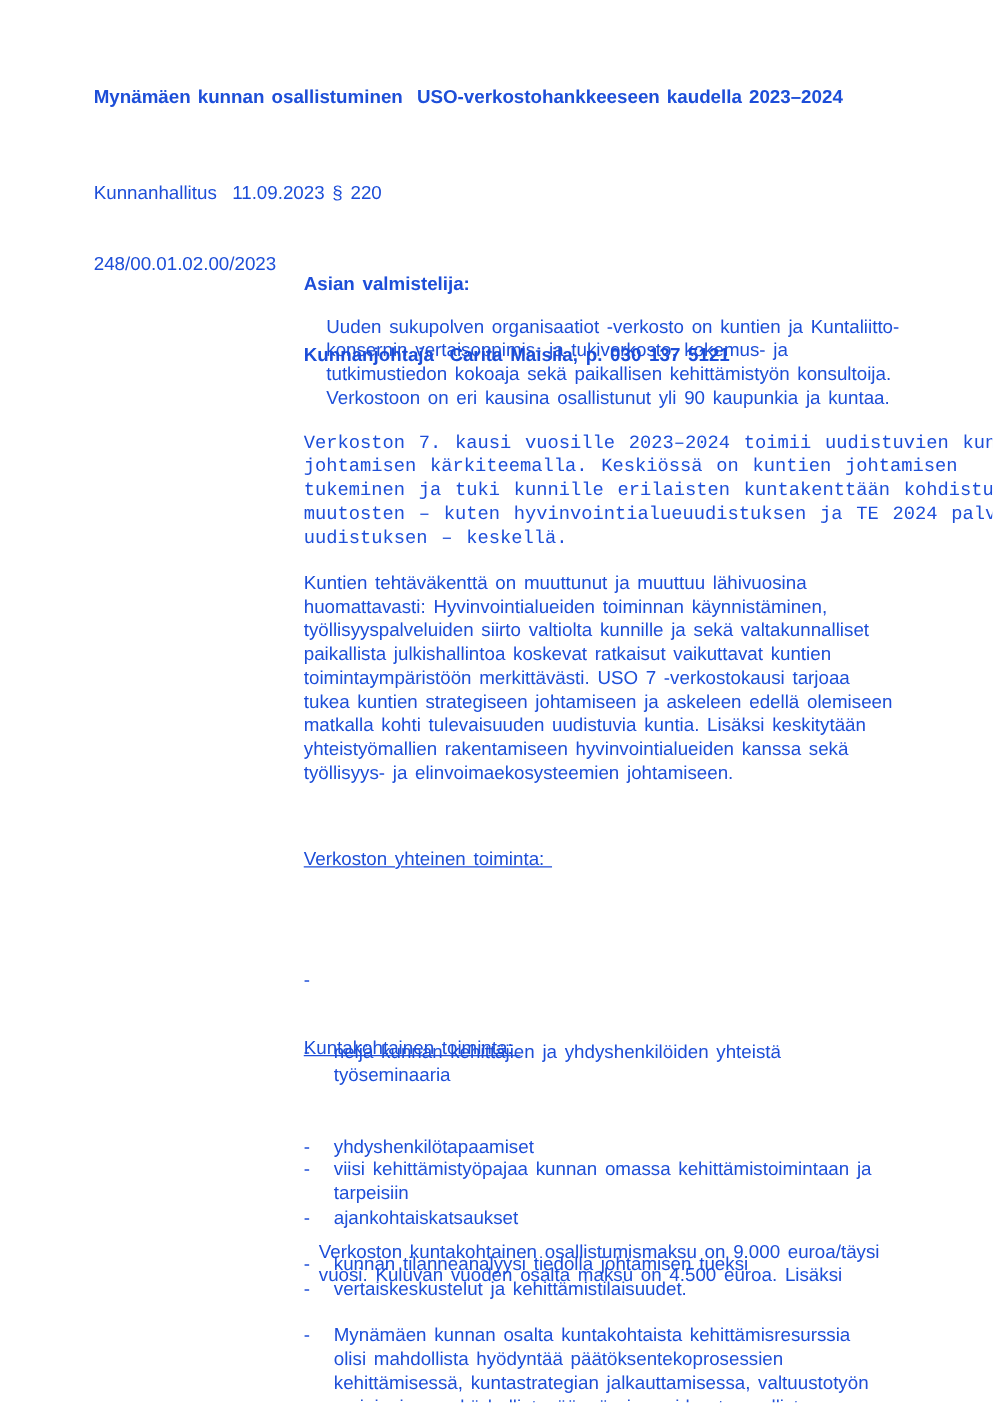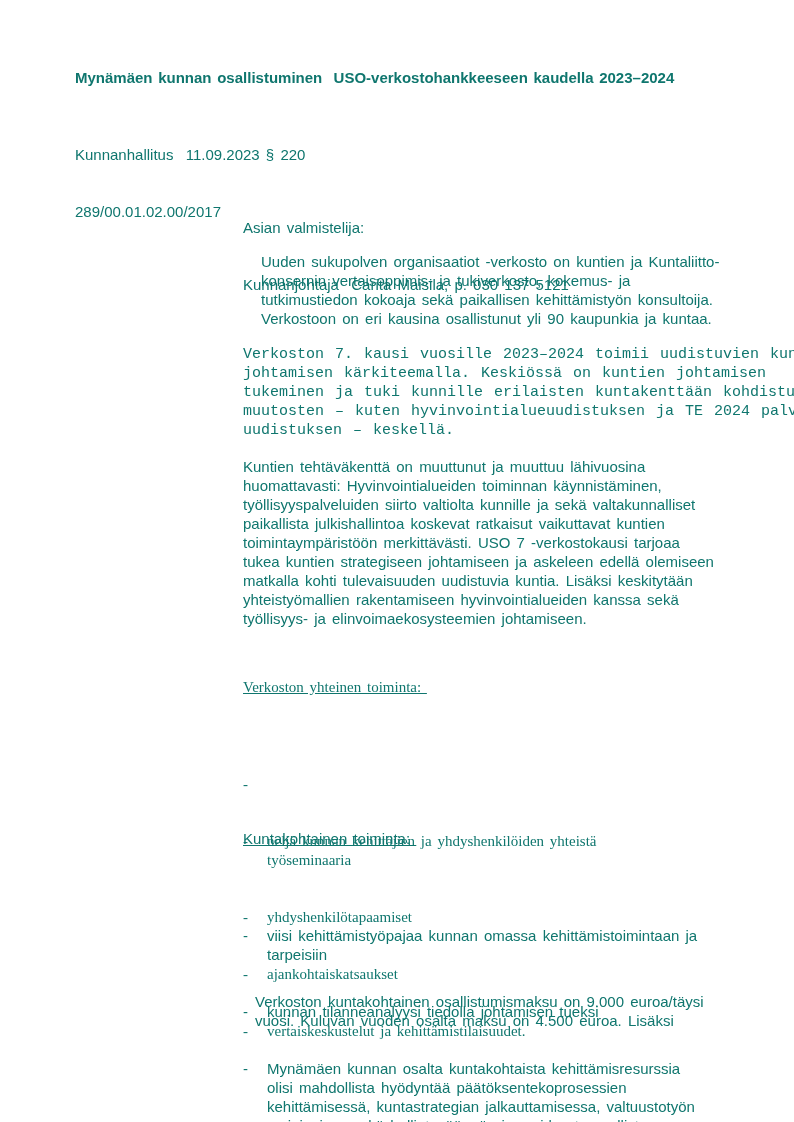--- a/index.html
+++ b/index.html
@@ -8,21 +8,21 @@
     background: #ffffff;
   }
   .page {
     position: relative;
     width: 794px;
     height: 1122px;
     background: #ffffff;
     overflow: hidden;
     font-family: "Liberation Sans", "DejaVu Sans", sans-serif;
     font-size: 15px;
-    color: #0f766e;
+    color: #1d4ed8;
   }
   .doc-title {
     position: absolute;
     left: 75px;
     top: 68px;
     margin: 0;
     font-size: 15px;
     font-weight: bold;
     line-height: 19px;
     white-space: pre;
@@ -32,25 +32,25 @@
     position: absolute;
     left: 243px;
     line-height: 19px;
     white-space: pre;
     word-spacing: 2px;
   }
   .meta-block {
     left: 75px;
     top: 107px;
   }
-  .preparer-block { top: 180px; }
+  .preparer-block { top: 180px; font-weight: bold; }
   .para-intro    { top: 252px; margin-left: 18px; }
   .para-season   { top: 345px; font-family: Liberation Mono, monospace; }
   .para-context  { top: 457px; }
-  .section-1     { top: 640px; font-family: Liberation Serif, serif; }
+  .section-1     { top: 640px; }
   .section-2     { top: 791px; }
   .para-closing  { top: 992px; margin-left: 12px; }
   .section-heading {
     text-decoration: underline;
   }
   .bullet-list {
     margin-top: 2px;
   }
   .bullet-item {
     display: flex;
@@ -67,21 +67,21 @@
 </style>
 </head>
 <body>
 
 <div class="page">
 
   <h1 class="doc-title">Mynämäen kunnan osallistuminen  USO-verkostohankkeeseen kaudella 2023–2024</h1>
 
   <div class="block meta-block">
     <div>Kunnanhallitus  11.09.2023 § 220</div>
-    <div>289/00.01.02.00/2017</div>
+    <div>248/00.01.02.00/2023</div>
   </div>
 
   <div class="block preparer-block">
     <div>Asian valmistelija:</div>
     <div>Kunnanjohtaja  Carita Maisila, p. 030 137 5121</div>
   </div>
 
   <div class="block para-intro">Uuden sukupolven organisaatiot -verkosto on kuntien ja Kuntaliitto-
 konsernin vertaisoppimis- ja tukiverkosto, kokemus- ja
 tutkimustiedon kokoaja sekä paikallisen kehittämistyön konsultoija.

